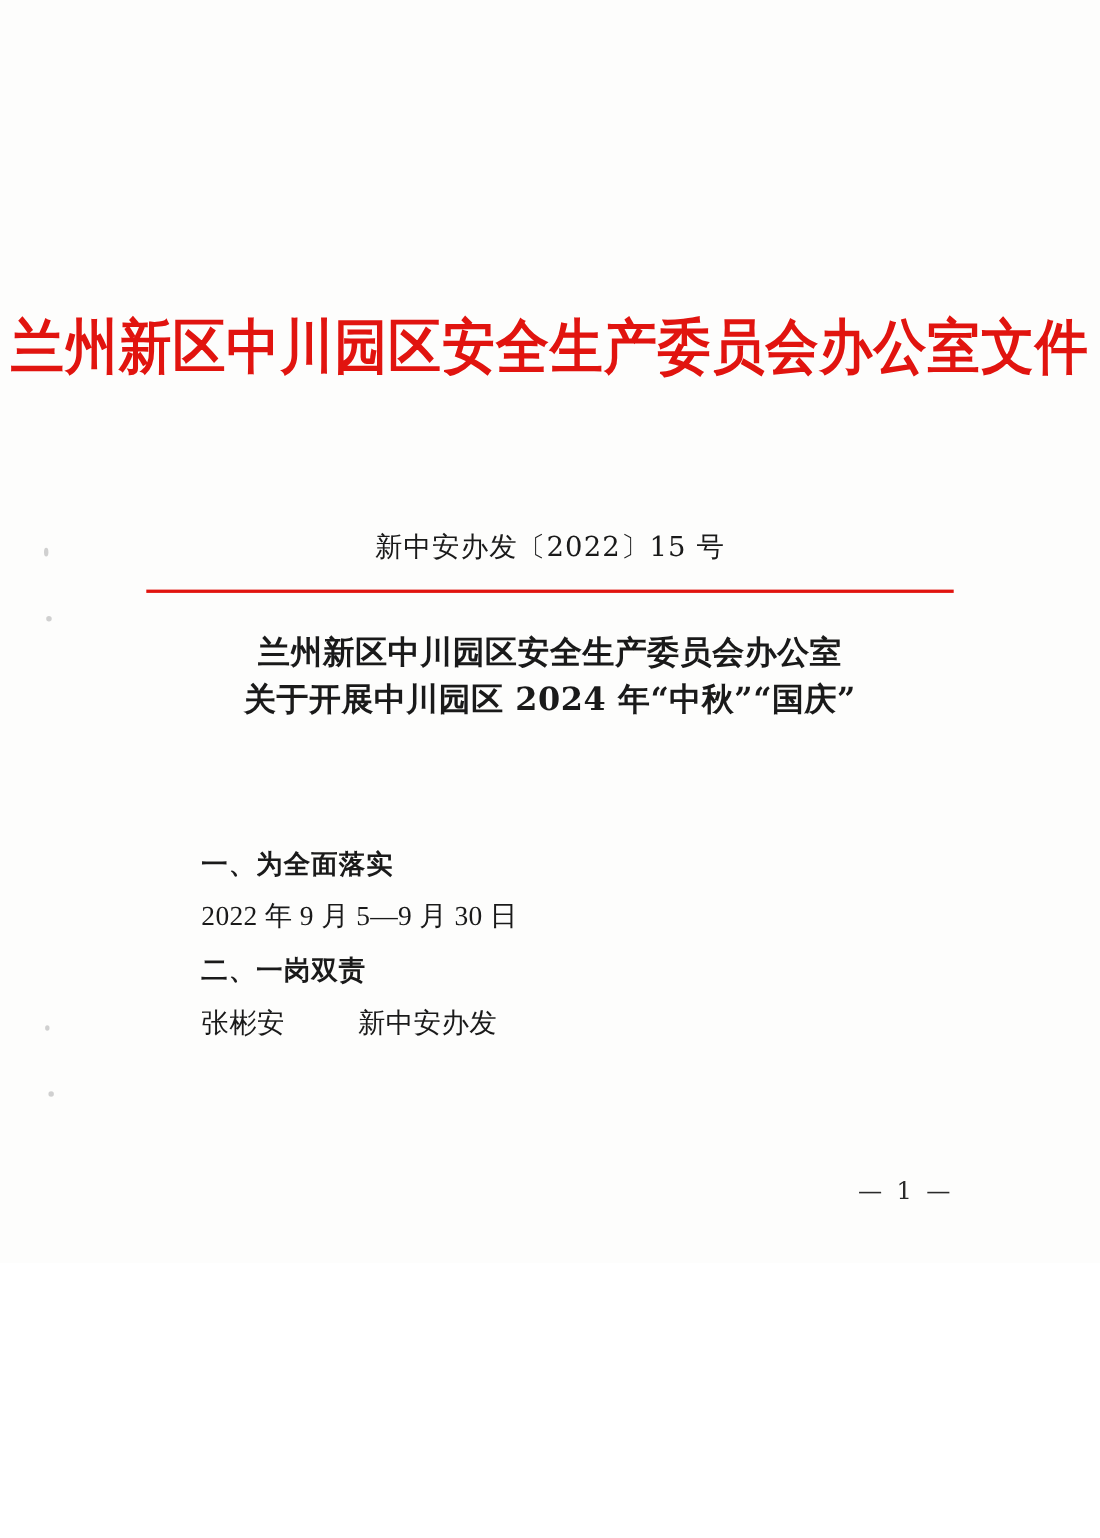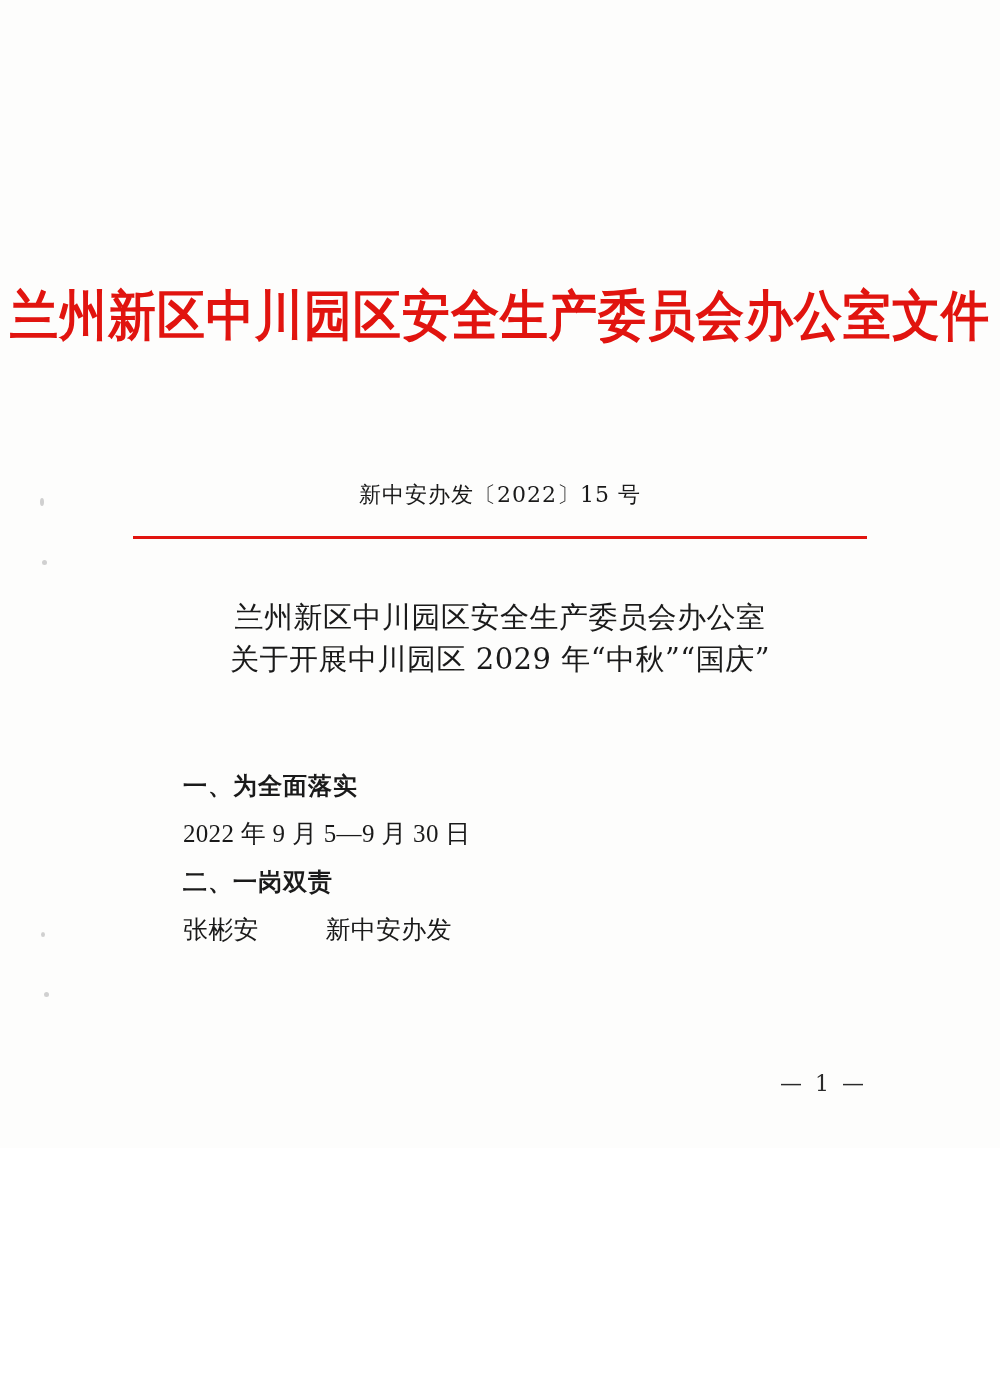--- a/index.html
+++ b/index.html
@@ -44,46 +44,45 @@
     white-space: nowrap;
     transform: scaleY(1.12);
   }
 
   .doc-number {
     position: absolute;
     left: 0;
     right: 0;
     top: 480px;
     text-align: center;
-    font-size: 22px;
+    font-size: 25px;
     letter-spacing: 1px;
     font-family: "DejaVu Serif", "Liberation Serif", serif;
   }
 
   .red-rule {
     position: absolute;
     left: 133px;
     width: 734px;
     top: 536px;
     height: 3px;
     background: #e1140f;
   }
 
   .subject {
     position: absolute;
     left: 133px;
     width: 734px;
     top: 572px;
     text-align: center;
-    font-weight: normal;
+    font-weight: bold;
     font-size: 29px;
     line-height: 42px;
     font-family: "DejaVu Serif", "Liberation Serif", serif;
     letter-spacing: 0.5px;
-    margin-top: 24px;
   }
   .subject div { white-space: nowrap; }
 
   .body-block {
     position: absolute;
     left: 133px;
     width: 742px;
     top: 762px;
     font-size: 25px;
     line-height: 48px;
@@ -138,21 +137,21 @@
   <span class="speck" style="left:44px; top:992px; width:5px; height:5px;"></span>
 
   <div class="doc-title">兰州新区中川园区安全生产委员会办公室文件</div>
 
   <div class="doc-number">新中安办发〔2022〕15 号</div>
 
   <div class="red-rule"></div>
 
   <div class="subject">
     <div>兰州新区中川园区安全生产委员会办公室</div>
-    <div>关于开展中川园区 2029 年“中秋”“国庆”</div>
+    <div>关于开展中川园区 2024 年“中秋”“国庆”</div>
   </div>
 
   <div class="body-block">
     <div class="heading">一、为全面落实</div>
     <div class="plain">2022 年 9 月 5—9 月 30 日</div>
     <div class="heading">二、一岗双责</div>
     <div class="person-row">
       <span>张彬安</span>
       <span class="gap"></span>
       <span>新中安办发</span>

